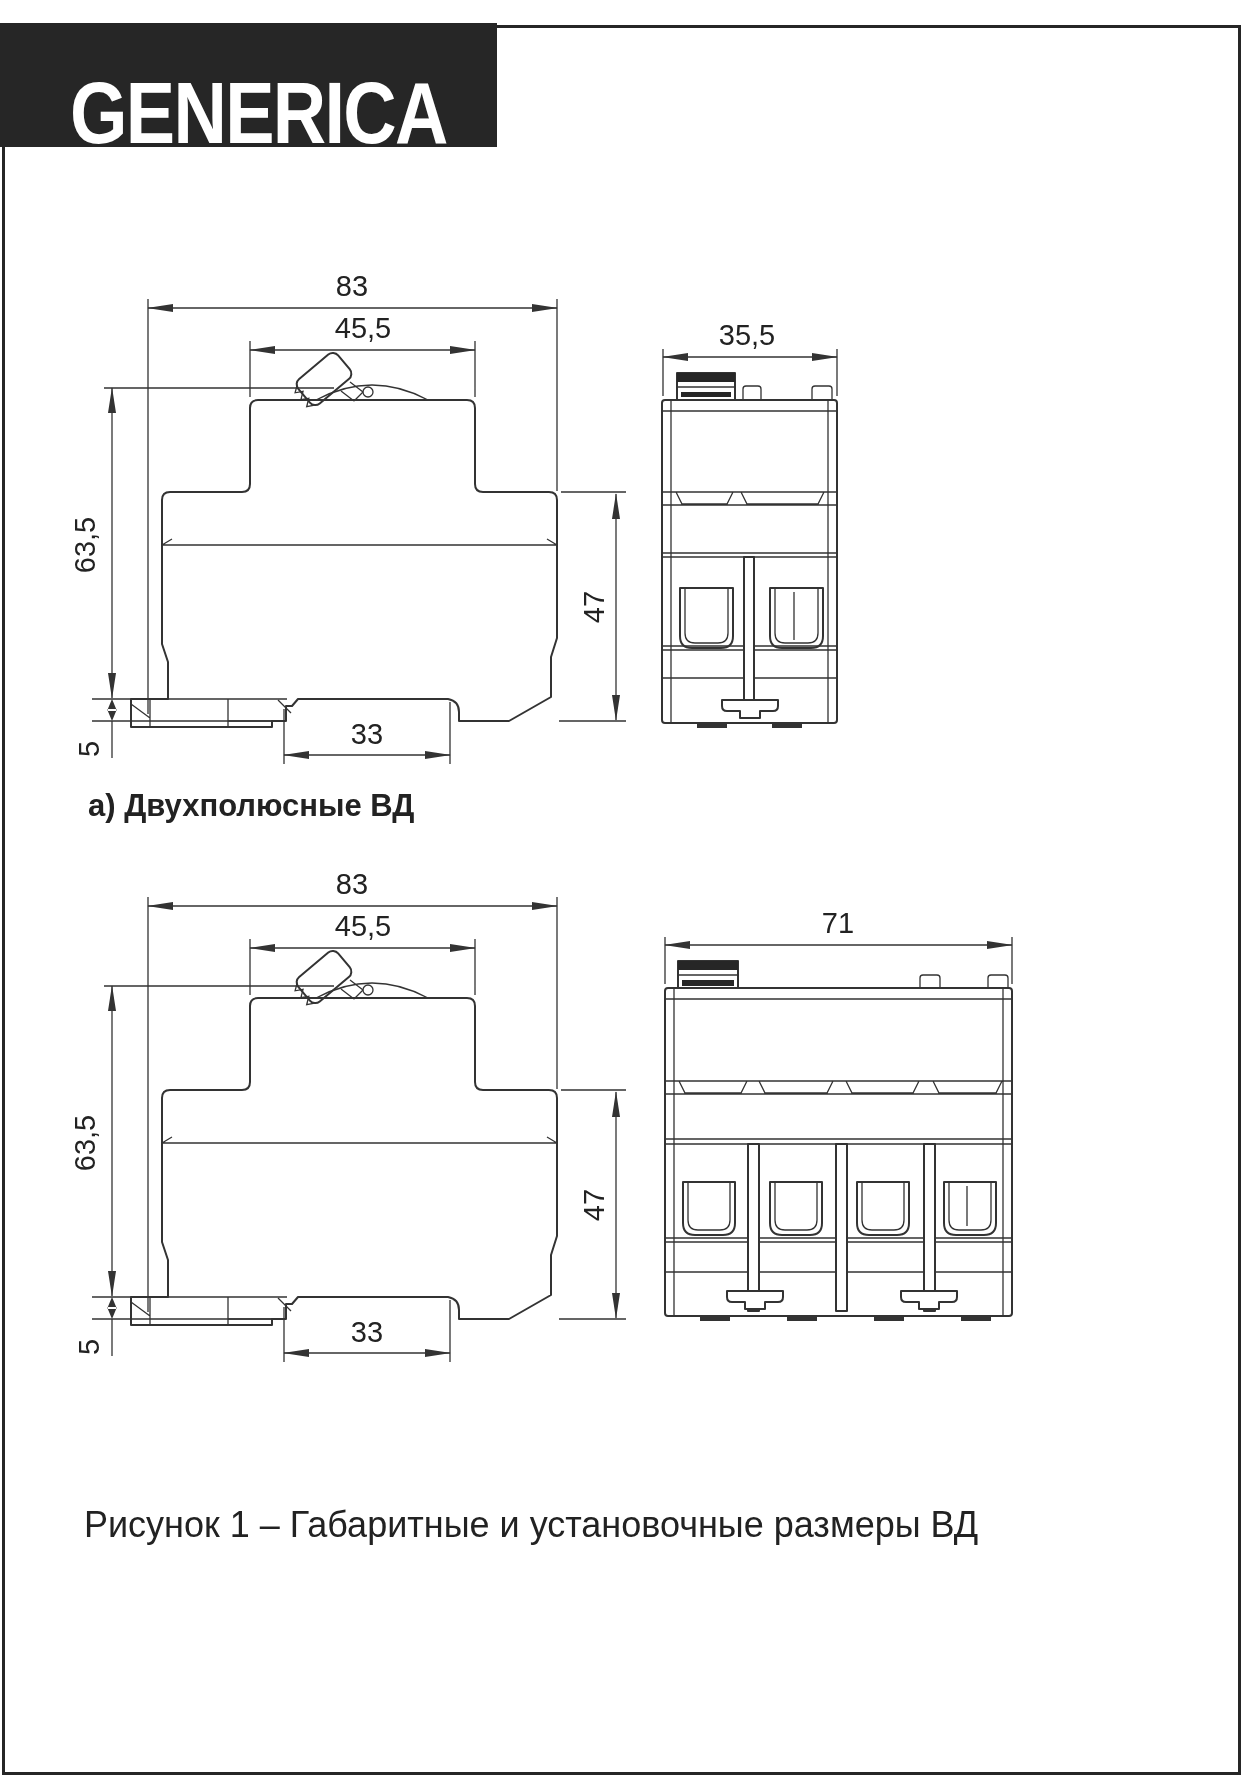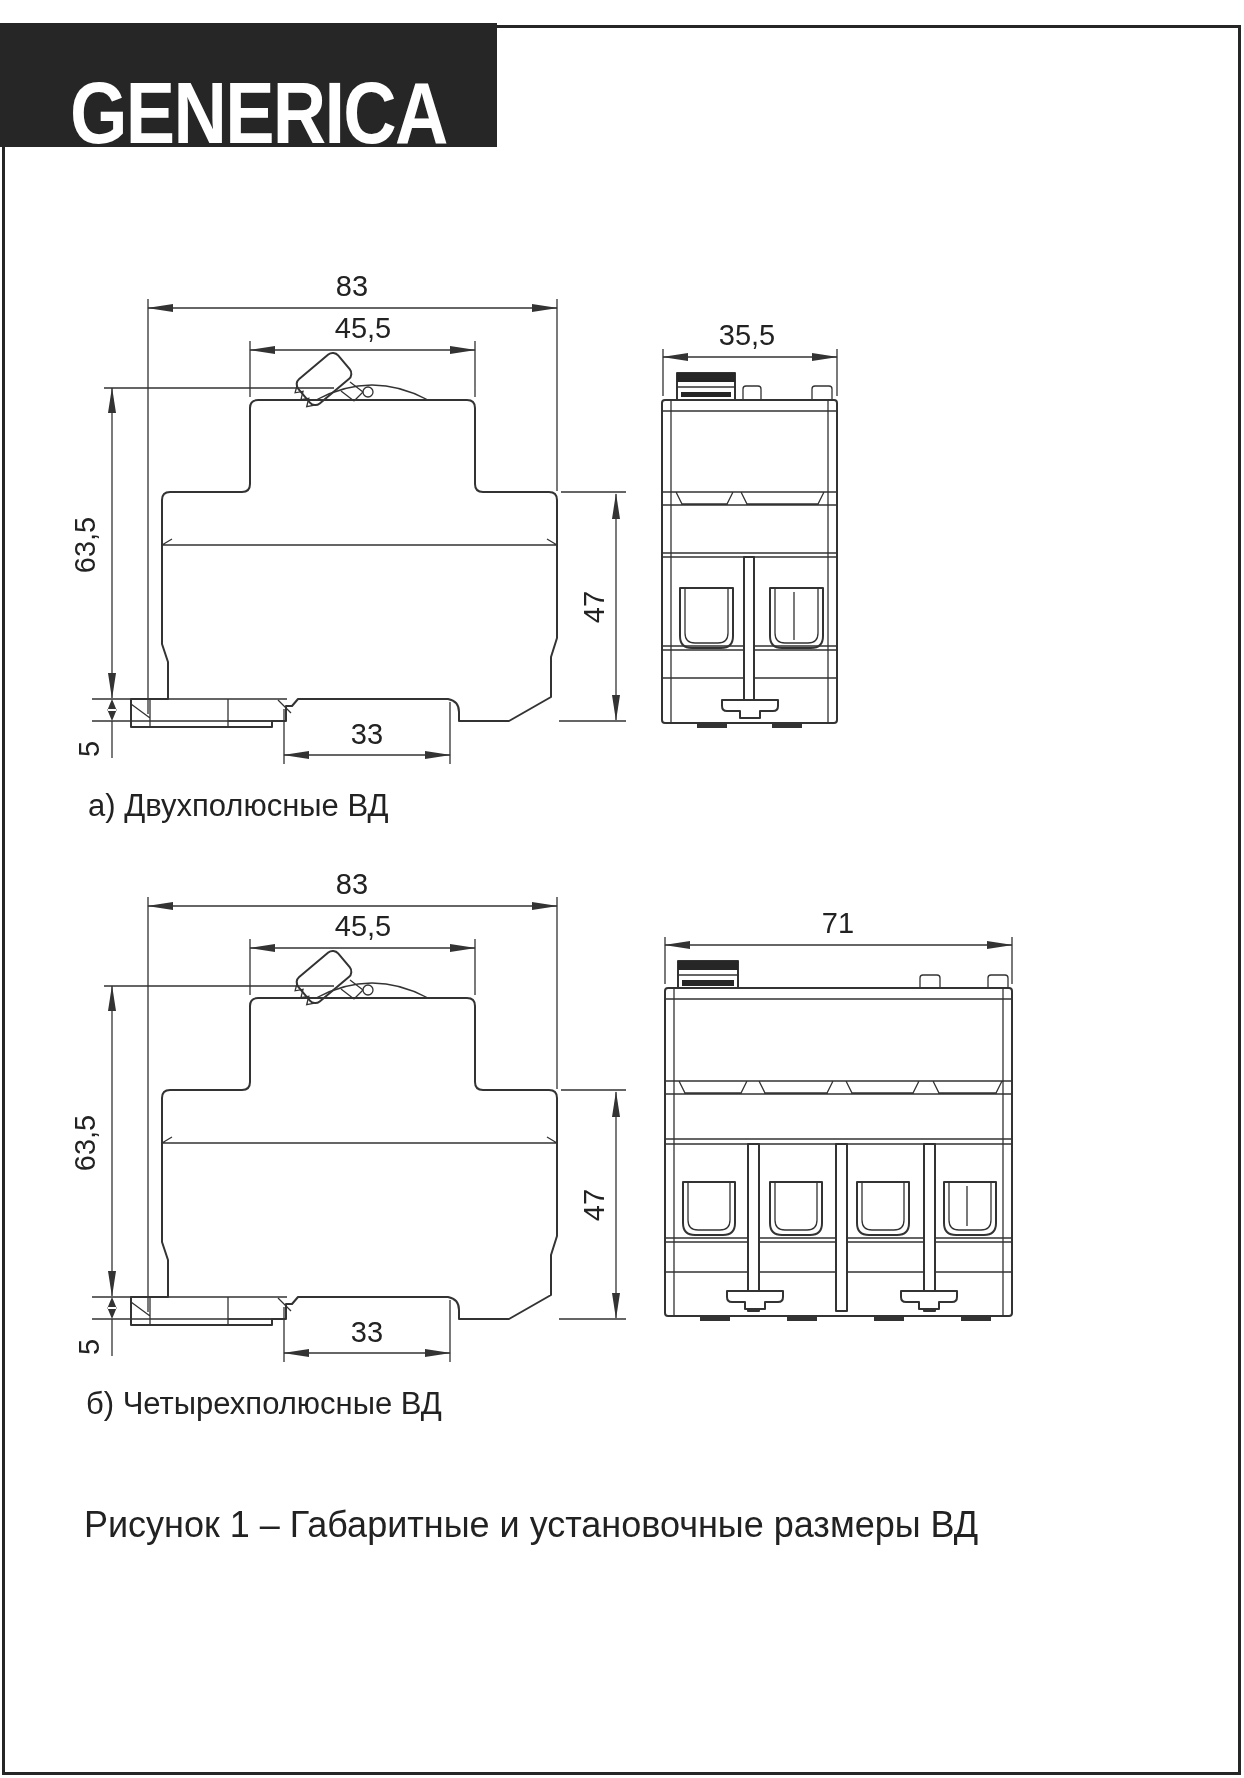--- a/index.html
+++ b/index.html
@@ -10,21 +10,21 @@
   #logo span{position:absolute;left:70px;top:46px;font-weight:bold;font-size:88px;line-height:1;
              color:#fff;letter-spacing:-2px;transform:scaleX(.84);transform-origin:left top;white-space:nowrap;}
   svg{position:absolute;left:0;top:0;}
   .ln{stroke:#333;stroke-width:2;fill:none;stroke-linejoin:round;stroke-linecap:round;}
   .thin{stroke:#333;stroke-width:1.3;fill:none;}
   .dim{stroke:#333;stroke-width:1.3;fill:none;}
   .thick{stroke:#333;stroke-width:4;fill:none;}
   .blk{fill:#262626;stroke:none;}
   .wfill{fill:#fff;}
   .dimtxt{font-family:"Liberation Sans",sans-serif;font-size:29px;fill:#222;}
-  .lbl{position:absolute;font-size:31px;color:#222;white-space:nowrap;}
+  .lbl{position:absolute;font-size:31px;color:#222;white-space:nowrap;font-weight:bold;}
   #caption{position:absolute;font-size:36px;color:#222;white-space:nowrap;}
 </style>
 </head>
 <body>
 
 <div id="page">
   <div id="frame"></div>
   <div id="logo">
     <span>GENERICA</span>
   </div>
@@ -137,15 +137,14 @@
       </g>
       <path class="thick" d="M700,1319 H730 M787,1319 H817 M874,1319 H904 M961,1319 H991"></path>
 
       <path class="thin" d="M665,937 V984 M1012,937 V984"></path>
       <line class="dim" x1="665" y1="945" x2="1012" y2="945" marker-start="url(#arr)" marker-end="url(#arr)"></line>
       <text class="dimtxt" x="838" y="933" text-anchor="middle">71</text>
     </g>
   </svg>
 
   <div class="lbl" style="left:88px;top:788px">а) Двухполюсные ВД</div>
-  <div class="lbl" style="left:86px;top:1386px">б) Четырехполюсные ВД</div>
   <div id="caption" style="left:84px;top:1504px">Рисунок 1 – Габаритные и установочные размеры ВД</div>
 </div>
 
 </body></html>

